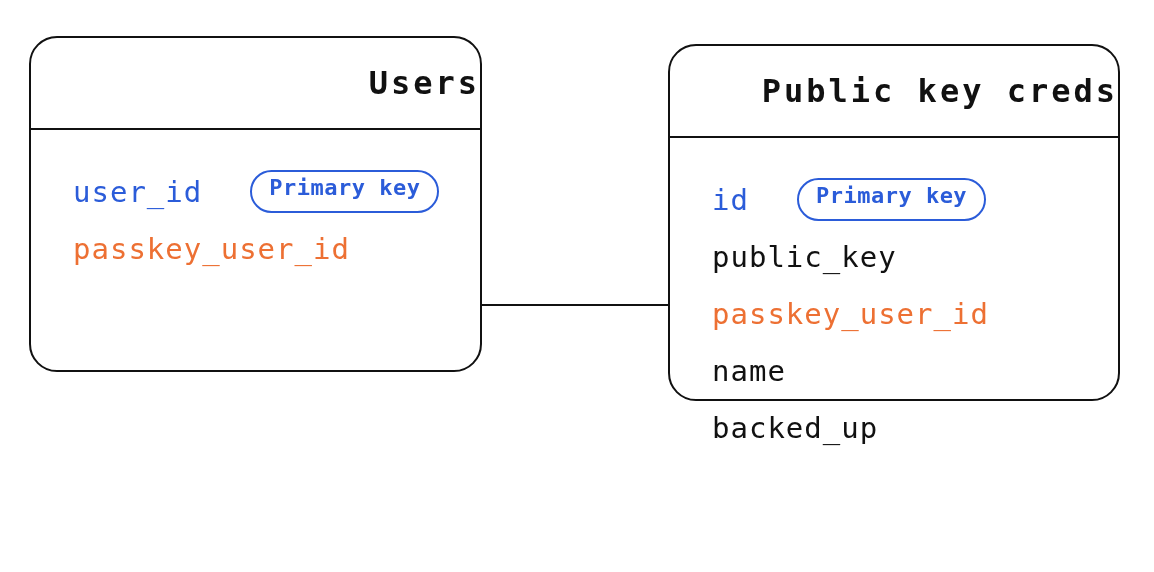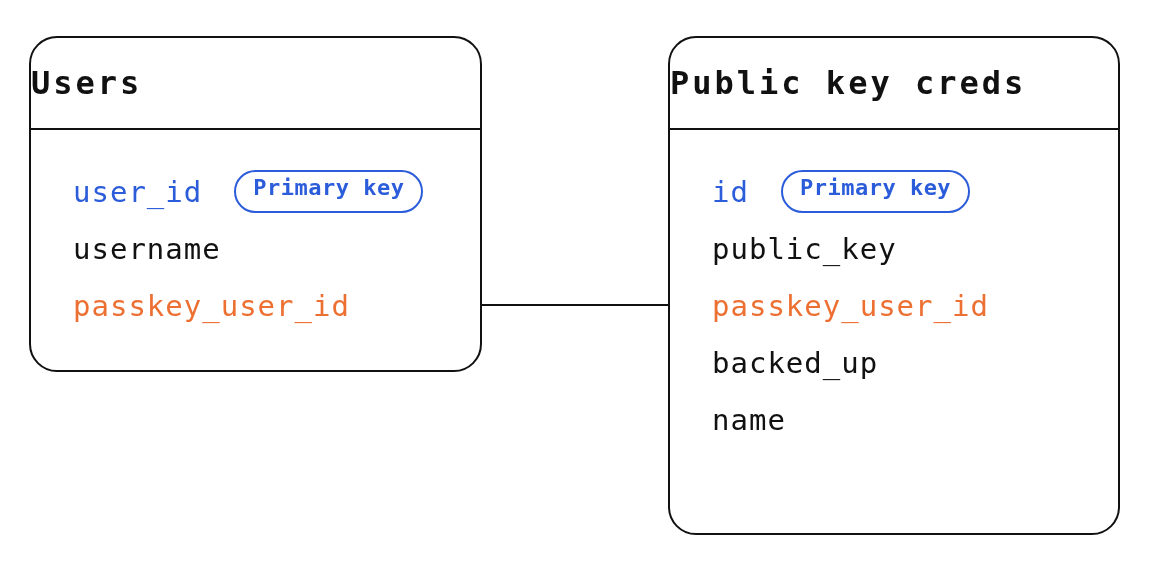--- a/index.html
+++ b/index.html
@@ -23,47 +23,48 @@
     box-sizing: border-box;
   }
   .card-users {
     left: 29px;
     top: 36px;
     width: 453px;
     height: 336px;
   }
   .card-creds {
     left: 668px;
-    top: 36px;
+    top: 44px;
     width: 452px;
-    height: 499px;
+    height: 357px;
   }
   .card-header {
     height: 92px;
     box-sizing: border-box;
     border-bottom: 2px solid var(--ink, #111);
     display: flex;
     align-items: center;
-    justify-content: flex-start;
+    justify-content: flex-end;
   }
   .table-title {
     font-weight: bold;
     font-size: 32px;
     letter-spacing: 3px;
     color: var(--ink, #111);
     white-space: nowrap;
   }
   .card-body {
     padding: 33px 16px 0 42px;
   }
   .field-row {
     height: 57px;
     display: flex;
     align-items: center;
     white-space: nowrap;
+    gap: 16px;
   }
   .field-label {
     font-size: 29px;
     letter-spacing: 1px;
     color: var(--ink, #111);
   }
   .field-row.primary .field-label { color: var(--blue, #2b5cd9); }
   .field-row.foreign .field-label { color: var(--orange, #ed7033); text-align: right; }
   .pk-badge {
     margin-left: 32px;
@@ -92,23 +93,20 @@
 
   <div class="table-card card-users">
     <div class="card-header">
       <span class="table-title">Users</span>
     </div>
     <div class="card-body">
       <div class="field-row primary">
         <span class="field-label">user_id</span>
         <span class="pk-badge">Primary key</span>
       </div>
-      <div class="field-row">
-        <span class="field-label">username</span>
-      </div>
       <div class="field-row foreign">
         <span class="field-label">passkey_user_id</span>
       </div>
     </div>
   </div>
 
   <div class="connector"></div>
 
   <div class="table-card card-creds">
     <div class="card-header">
@@ -119,21 +117,21 @@
         <span class="field-label">id</span>
         <span class="pk-badge">Primary key</span>
       </div>
       <div class="field-row">
         <span class="field-label">public_key</span>
       </div>
       <div class="field-row foreign">
         <span class="field-label">passkey_user_id</span>
       </div>
       <div class="field-row">
-        <span class="field-label">backed_up</span>
+        <span class="field-label">name</span>
       </div>
       <div class="field-row">
-        <span class="field-label">name</span>
+        <span class="field-label">backed_up</span>
       </div>
     </div>
   </div>
 
 </div>
 
 </body></html>

